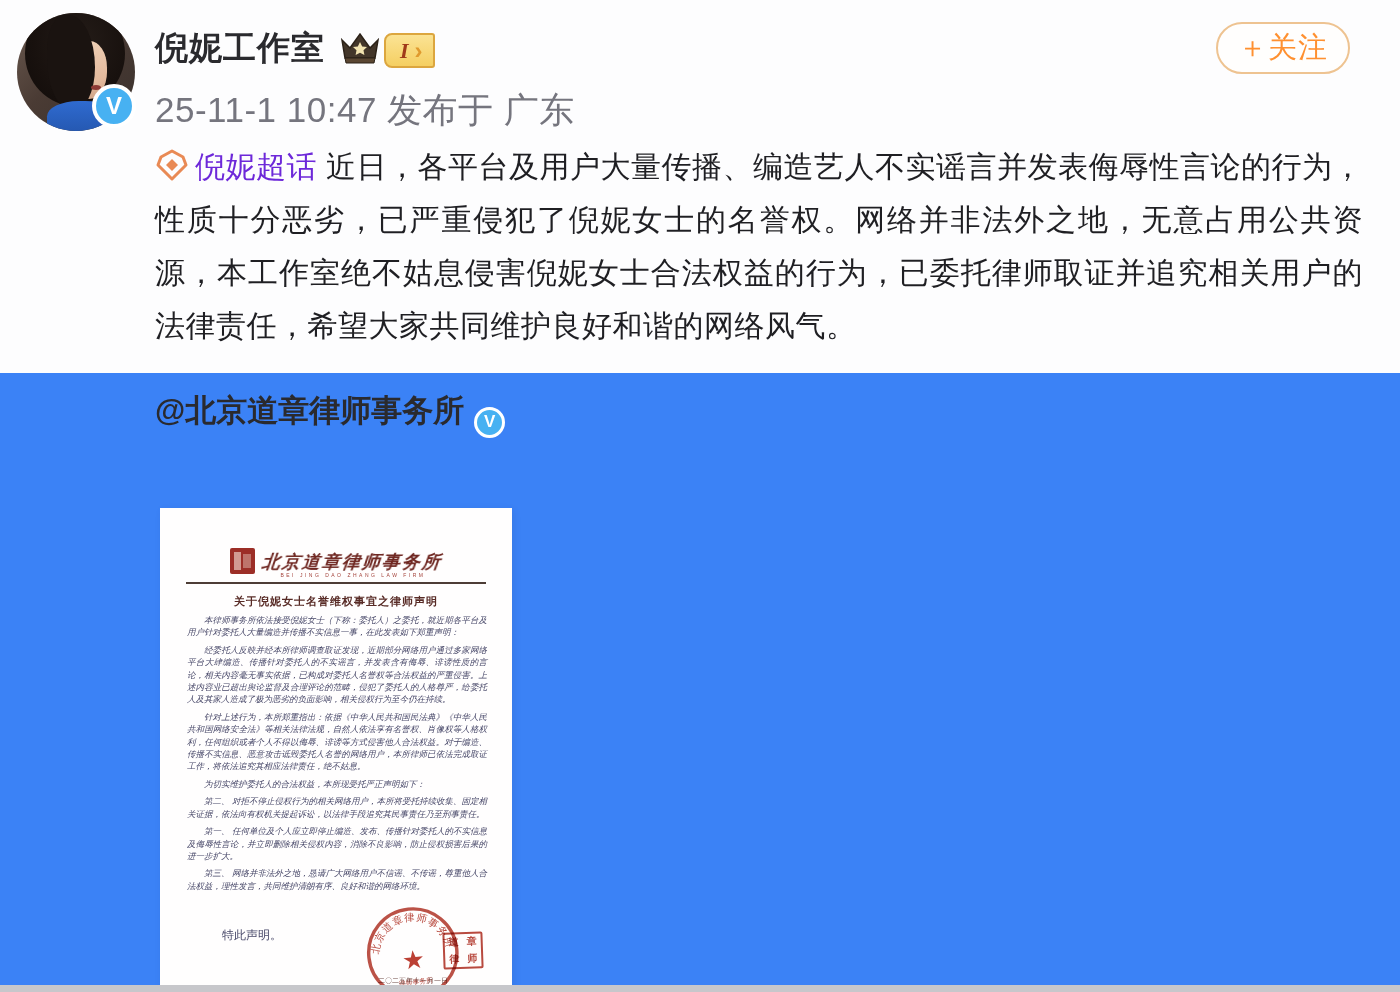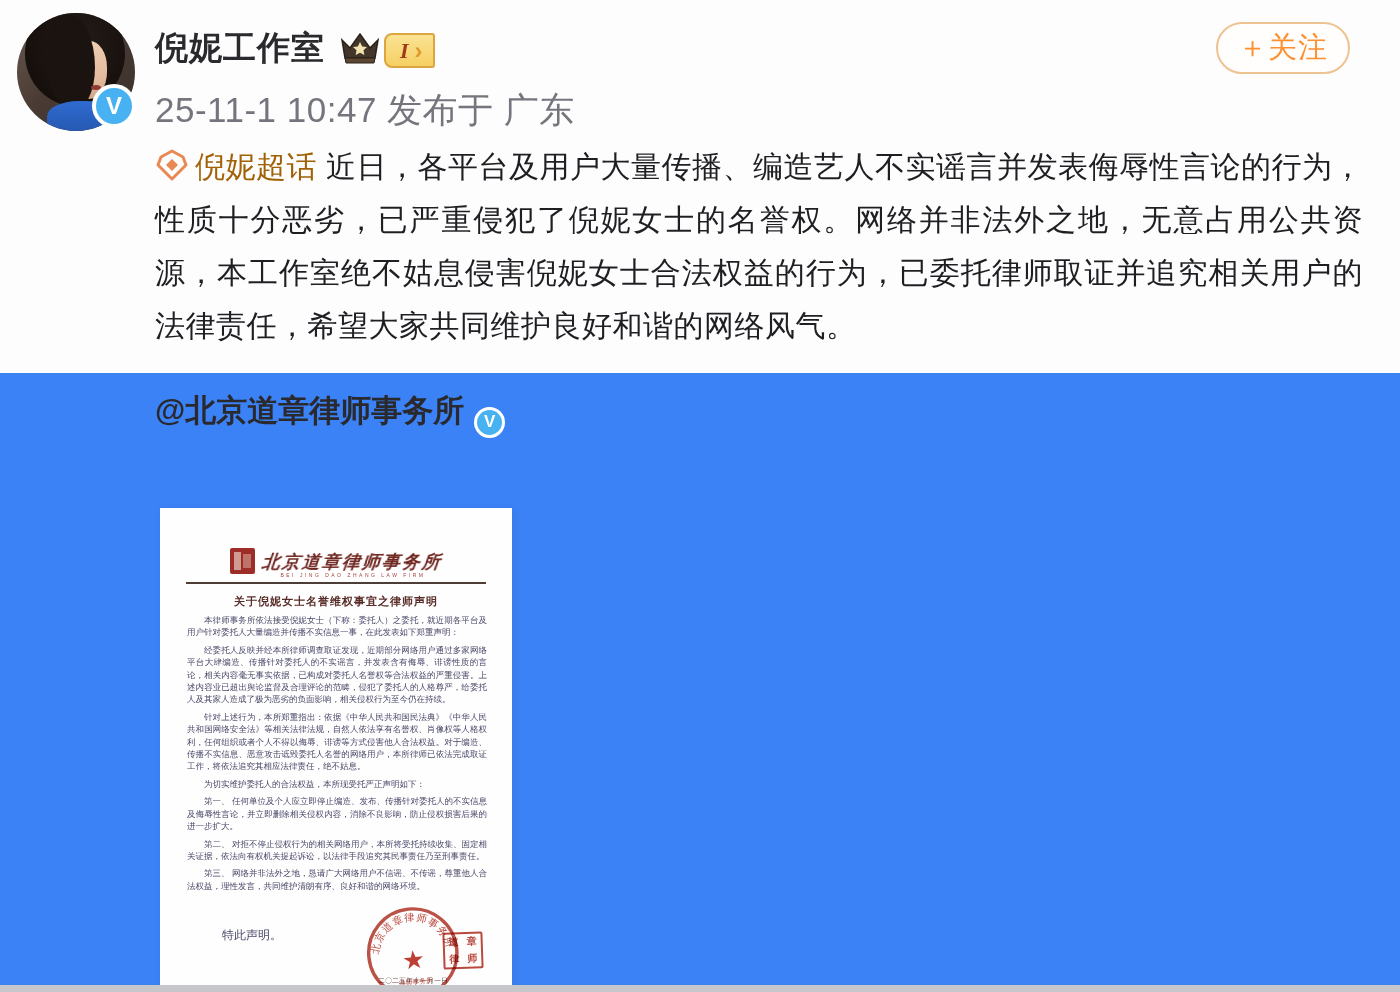--- a/index.html
+++ b/index.html
@@ -38,21 +38,21 @@
   .level-badge .chev { color: #e09a2e; font-size: 24px; font-weight: 700; line-height: 1; margin-left: 2px; }
   .timestamp { position: absolute; left: 155px; top: 87px; font-size: 35px; color: #75757e; letter-spacing: .5px; }
 
   .follow-btn { position: absolute; left: 1216px; top: 22px; width: 134px; height: 52px; border-radius: 31px;
                 background: #fffefd; border: 2px solid #eec391; color: #ff9030; font-size: 29px;
                 display: flex; align-items: center; justify-content: center; letter-spacing: 1px; cursor: pointer; }
 
   
   .post-text { position: absolute; left: 155px; top: 140px; width: 1208px; font-size: 30px;
                line-height: 53px; color: #1f1f23; letter-spacing: .5px; text-align: justify; }
-  .supertopic { color: #a16207; white-space: nowrap; }
+  .supertopic { color: #6d28d9; white-space: nowrap; }
   .supertopic svg { vertical-align: -5px; margin-right: 6px; }
 
   
   .quote { position: absolute; left: 0; top: 373px; width: 1400px; height: 619px; background: #3b82f6; }
   .quote-user { position: absolute; left: 155px; top: 17px; font-size: 31px; font-weight: 700; color: #2a2a2e; }
   .quote-title { position: absolute; left: 155px; top: 70px; font-size: 29px; color: #1f1f23; letter-spacing: .5px; }
 
   
   .doc { position: absolute; left: 160px; top: 135px; width: 352px; height: 484px; background: #fffefe;
          box-shadow: 2px 2px 8px rgba(0,0,0,.07); overflow: hidden; }
@@ -62,21 +62,21 @@
   .doc-logo::before { content: ""; position: absolute; left: 4px; top: 4px; width: 7px; height: 18px; background: rgba(255,245,235,.55); }
   .doc-logo::after { content: ""; position: absolute; right: 4px; top: 6px; width: 8px; height: 14px; background: rgba(255,245,235,.35); }
   .doc-firm { display: inline-block; font-family: "DejaVu Serif", serif; font-weight: 700; font-style: italic;
               font-size: 18px; color: #6e2620; transform: skewX(-6deg); letter-spacing: 2px; filter: blur(.3px); }
   .doc-firm-en { position: absolute; left: 0; top: 64px; width: 352px; text-align: center; font-size: 5px;
                  color: #a3423a; letter-spacing: 2.5px; padding-left: 34px; }
   .doc-rule { position: absolute; left: 26px; top: 74px; width: 300px; height: 2px; background: #4d3d36; }
   .doc-title { position: absolute; left: 0; top: 86px; width: 352px; text-align: center; font-size: 11px;
                font-weight: 700; color: #582b26; letter-spacing: 1px; filter: blur(.25px); }
   .doc-body { position: absolute; left: 27px; top: 106px; width: 300px; font-size: 8.5px; line-height: 12.4px;
-              color: #474768; text-align: justify; filter: blur(.35px); }
+              color: #474768; text-align: justify; filter: blur(.35px); font-style: italic; }
   .doc-body p { text-indent: 2em; margin-bottom: 5px; }
   .doc-closing { position: absolute; left: 62px; top: 419px; font-size: 12px; color: #474768; filter: blur(.35px); }
   .doc-date { position: absolute; left: 218px; top: 468px; font-size: 7px; color: #6e4a44; filter: blur(.3px); }
 
   .seal-round { position: absolute; left: 204px; top: 396px; mix-blend-mode: multiply; transform: rotate(-6deg); }
   .seal-square { position: absolute; left: 283px; top: 424px; width: 40px; height: 37px; border: 2.5px solid #b23a2e;
                  border-radius: 2px; display: grid; grid-template-columns: 1fr 1fr; place-items: center;
                  color: #b23a2e; font-size: 10px; font-weight: 700; mix-blend-mode: multiply;
                  transform: rotate(-2deg); opacity: .92; background: rgba(255,240,238,.15); }
 
@@ -133,22 +133,22 @@
         <span class="doc-logo"></span><span class="doc-firm">北京道章律师事务所</span>
       </div>
       <div class="doc-firm-en">BEI JING DAO ZHANG LAW FIRM</div>
       <div class="doc-rule"></div>
       <div class="doc-title">关于倪妮女士名誉维权事宜之律师声明</div>
       <div class="doc-body">
         <p>本律师事务所依法接受倪妮女士（下称：委托人）之委托，就近期各平台及用户针对委托人大量编造并传播不实信息一事，在此发表如下郑重声明：</p>
         <p>经委托人反映并经本所律师调查取证发现，近期部分网络用户通过多家网络平台大肆编造、传播针对委托人的不实谣言，并发表含有侮辱、诽谤性质的言论，相关内容毫无事实依据，已构成对委托人名誉权等合法权益的严重侵害。上述内容业已超出舆论监督及合理评论的范畴，侵犯了委托人的人格尊严，给委托人及其家人造成了极为恶劣的负面影响，相关侵权行为至今仍在持续。</p>
         <p>针对上述行为，本所郑重指出：依据《中华人民共和国民法典》《中华人民共和国网络安全法》等相关法律法规，自然人依法享有名誉权、肖像权等人格权利，任何组织或者个人不得以侮辱、诽谤等方式侵害他人合法权益。对于编造、传播不实信息、恶意攻击诋毁委托人名誉的网络用户，本所律师已依法完成取证工作，将依法追究其相应法律责任，绝不姑息。</p>
         <p>为切实维护委托人的合法权益，本所现受托严正声明如下：</p>
+        <p>第二、 对拒不停止侵权行为的相关网络用户，本所将受托持续收集、固定相关证据，依法向有权机关提起诉讼，以法律手段追究其民事责任乃至刑事责任。</p>
         <p>第一、 任何单位及个人应立即停止编造、发布、传播针对委托人的不实信息及侮辱性言论，并立即删除相关侵权内容，消除不良影响，防止侵权损害后果的进一步扩大。</p>
-        <p>第二、 对拒不停止侵权行为的相关网络用户，本所将受托持续收集、固定相关证据，依法向有权机关提起诉讼，以法律手段追究其民事责任乃至刑事责任。</p>
         <p>第三、 网络并非法外之地，恳请广大网络用户不信谣、不传谣，尊重他人合法权益，理性发言，共同维护清朗有序、良好和谐的网络环境。</p>
       </div>
       <div class="doc-closing">特此声明。</div>
       <div class="doc-date">二〇二五年十一月一日</div>
 
       <div class="seal-round">
         <svg width="98" height="98" viewBox="0 0 100 100">
           <circle cx="50" cy="50" r="45" fill="none" stroke="#b23a2e" stroke-width="3.5" opacity=".88"></circle>
           <path id="sealArc" d="M 15 52 A 35 35 0 0 1 85 52" fill="none"></path>
           <text font-size="10.5" fill="#b23a2e" opacity=".92" letter-spacing="1">

